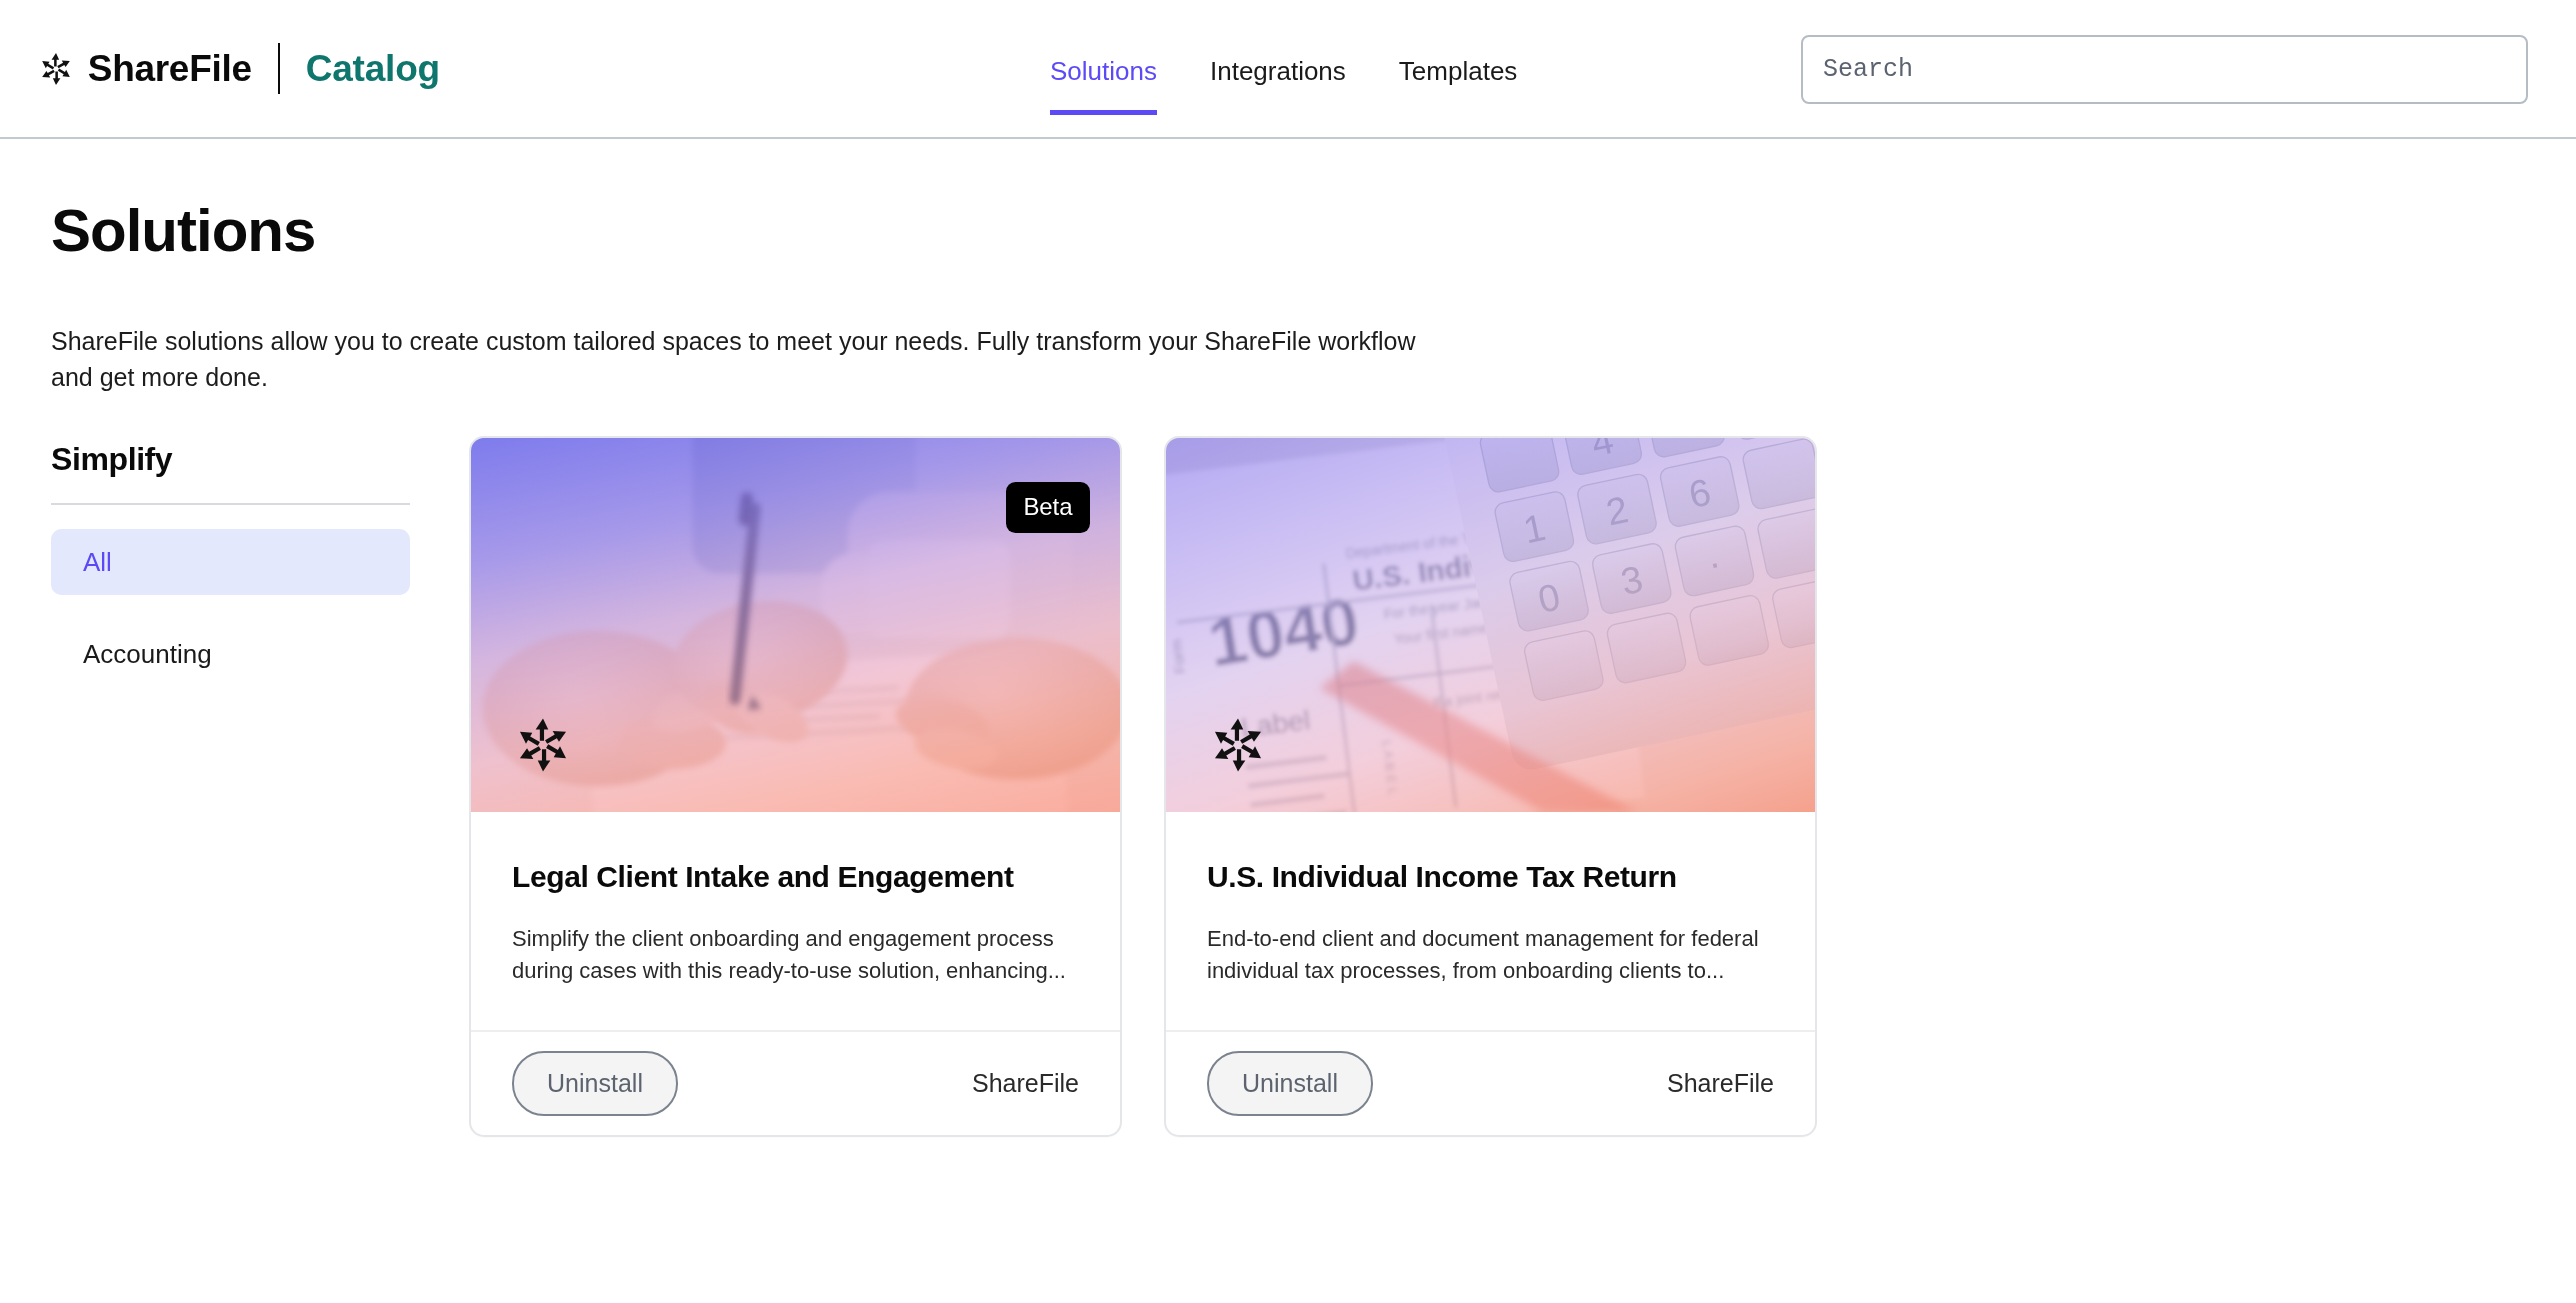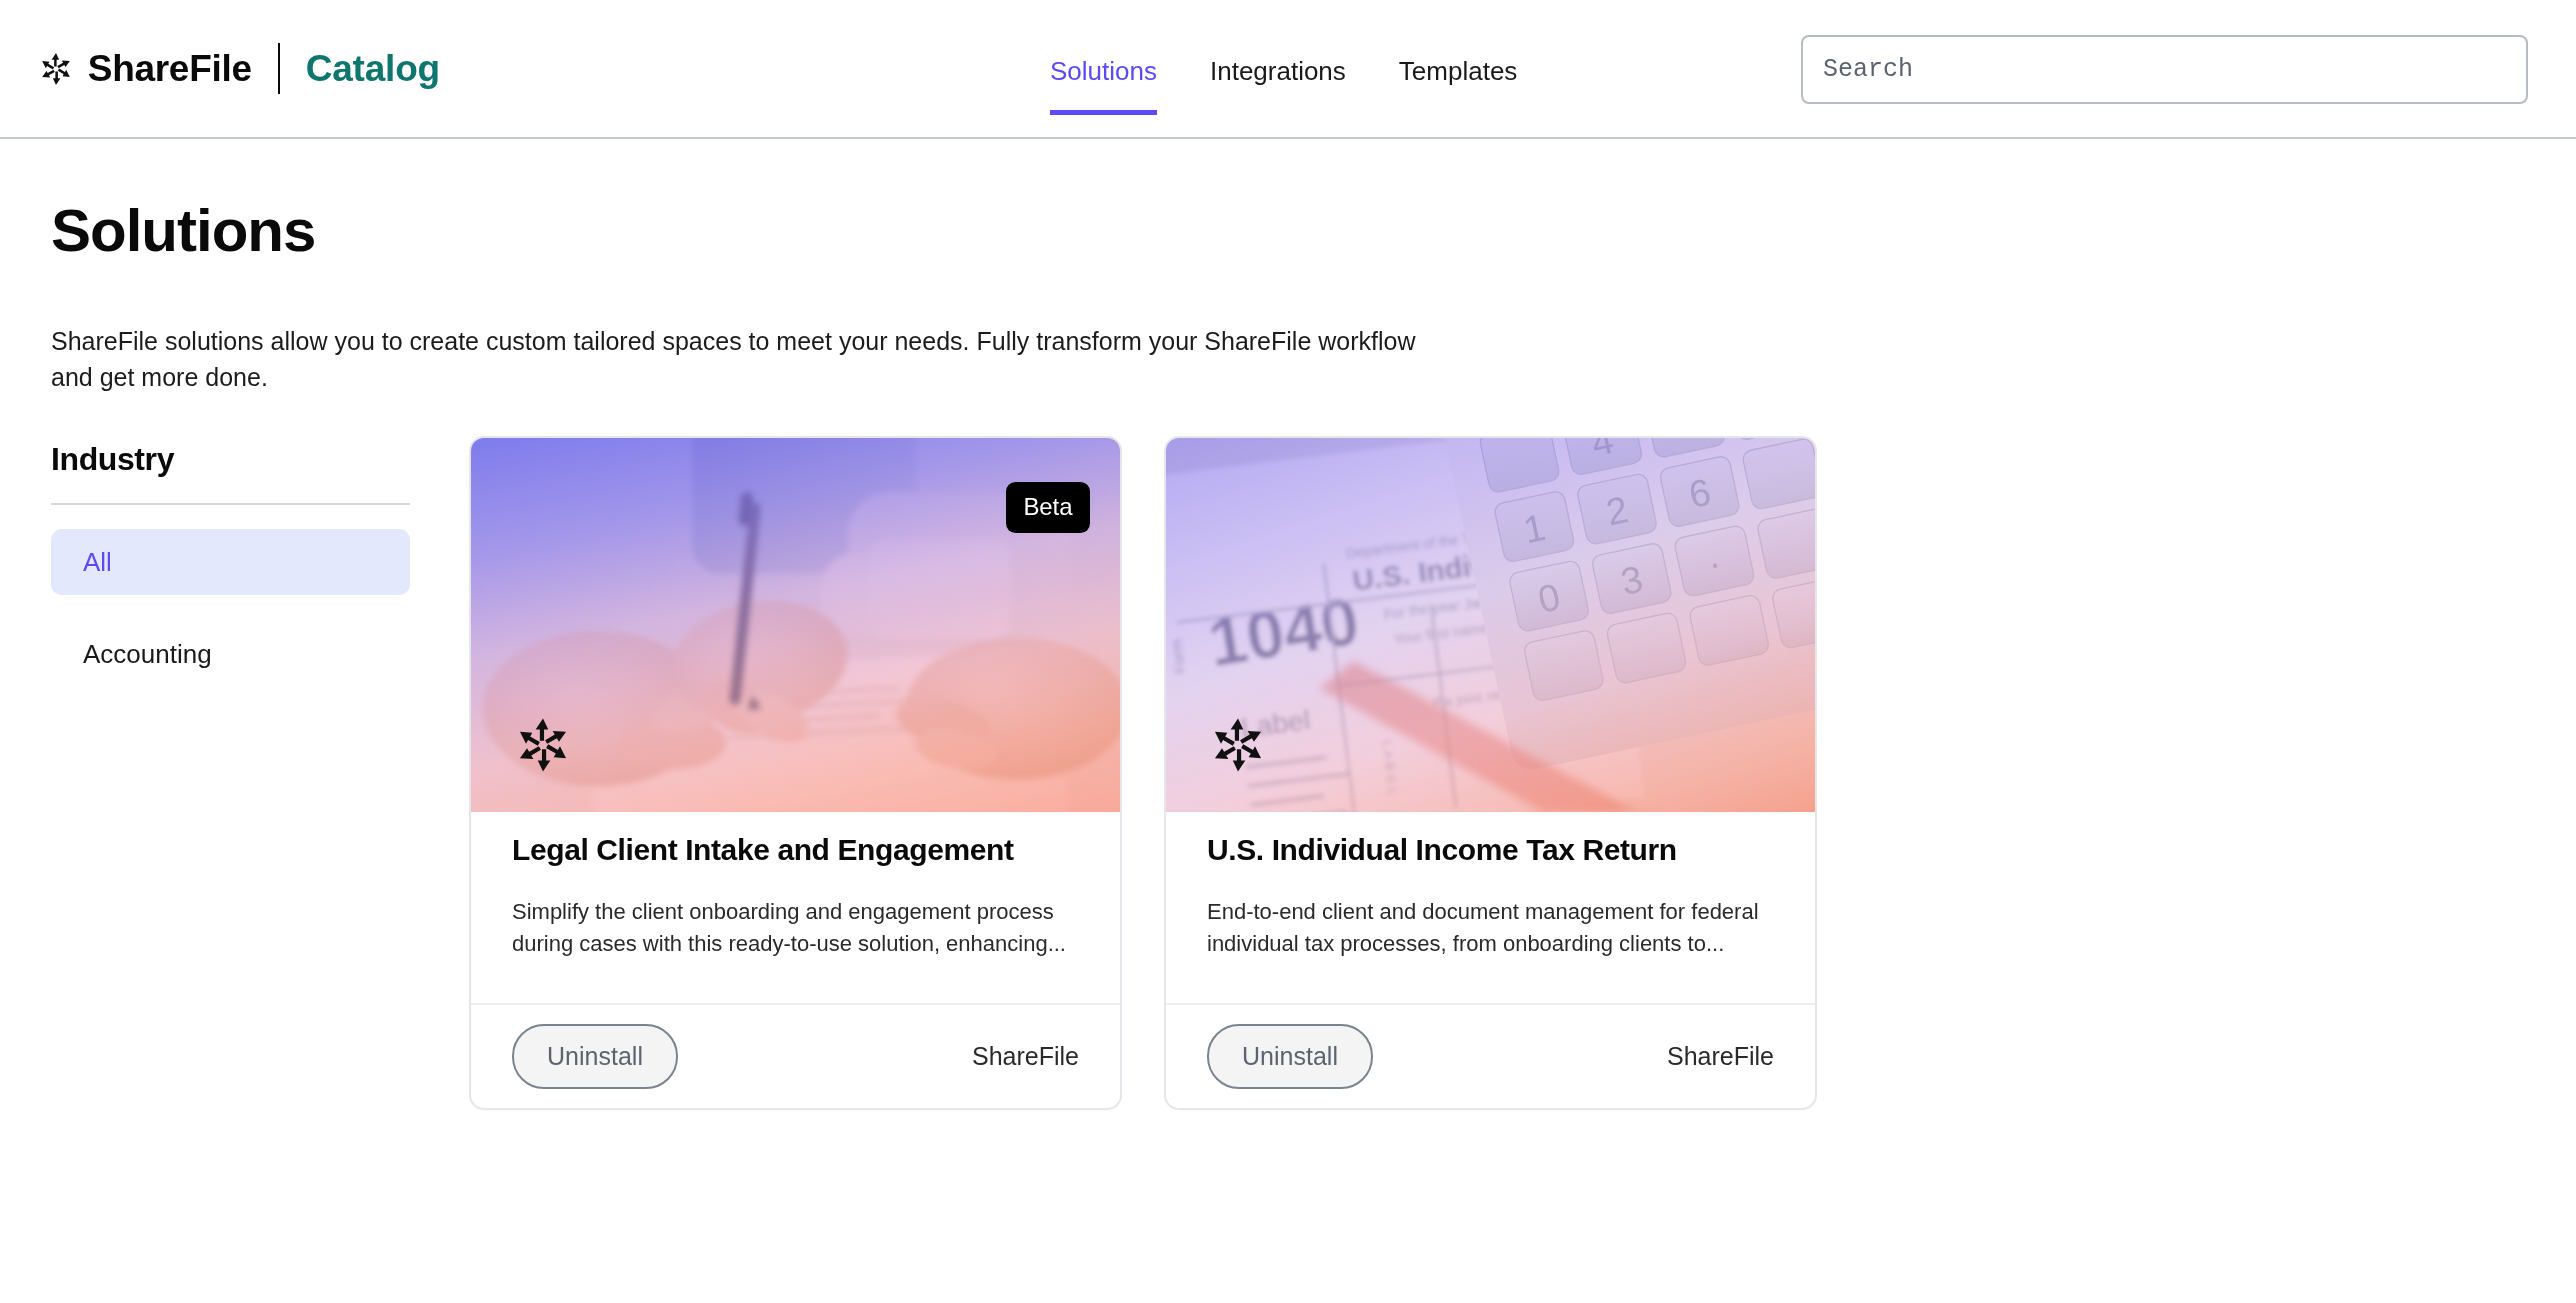--- a/index.html
+++ b/index.html
@@ -250,20 +250,21 @@
     position: absolute;
     left: 37px;
     bottom: 32px;
     width: 70px;
     height: 70px;
     z-index: 5;
   }
   .card-body {
     padding: 21px 41px 0 41px;
     flex: 1;
+    margin-top: 27px;
   }
   .card-title {
     font-size: 30px;
     font-weight: 700;
     color: #0a0a0a;
     letter-spacing: -0.4px;
     line-height: 1.15;
     margin: 0 0 28px 0;
   }
   .card-desc {
@@ -348,21 +349,21 @@
     <input class="search-input" type="text" placeholder="Search" style="">
   </div>
 </div>
 
 <div class="page">
 
   <h1 class="page-title">Solutions</h1>
   <p class="page-desc">ShareFile solutions allow you to create custom tailored spaces to meet your needs. Fully transform your ShareFile workflow and get more done.</p>
 
   <aside class="filters">
-    <div class="filter-heading">Industry</div>
+    <div class="filter-heading">Simplify</div>
     <div class="filter-divider"></div>
     <div class="filter-list">
       <div class="filter-item selected">
         <span>All</span>
       </div>
       <div class="filter-item">
         <span>Accounting</span>
       </div>
     </div>
   </aside>

